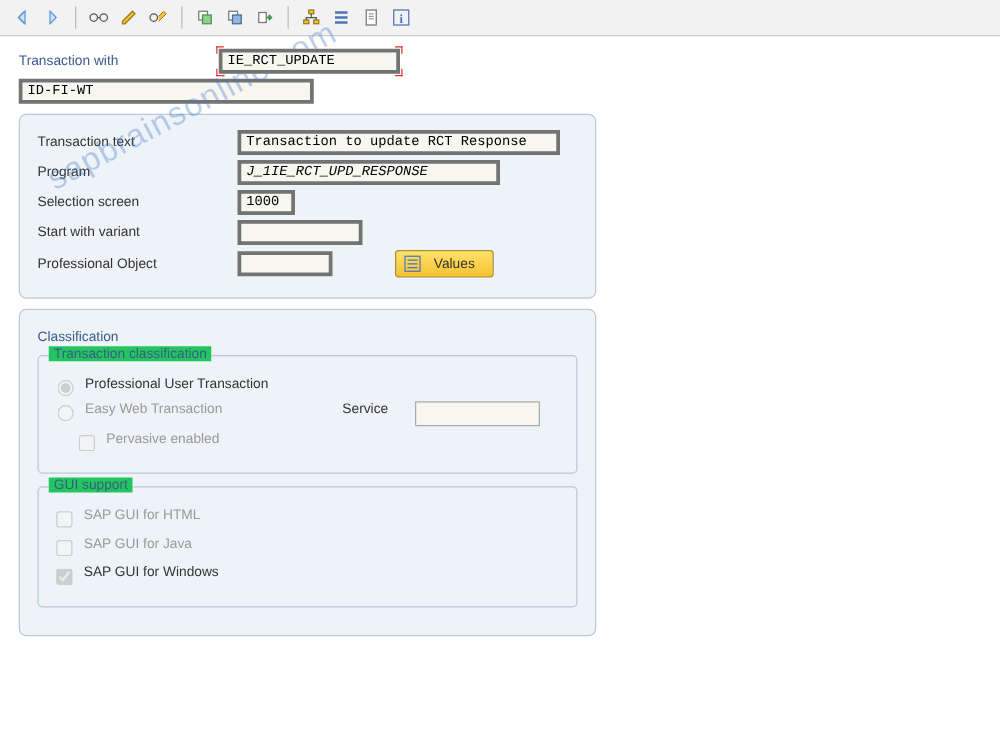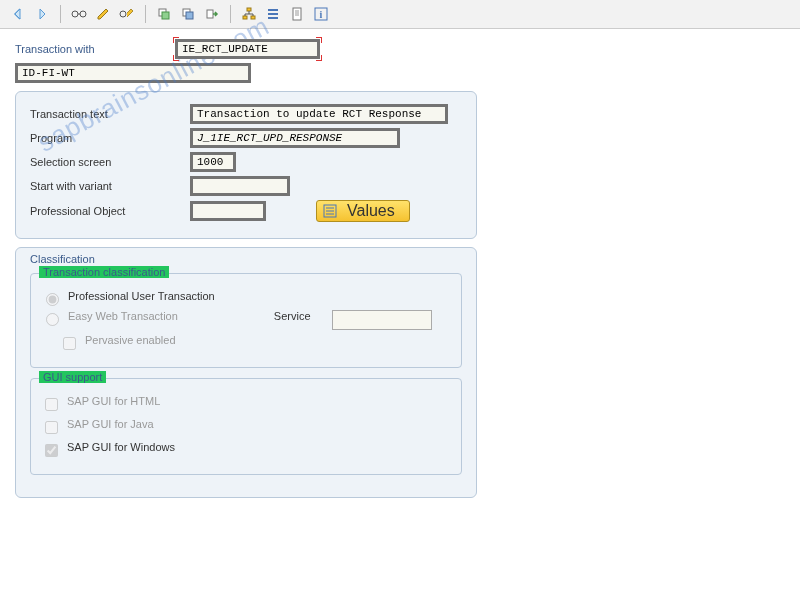--- a/index.html
+++ b/index.html
@@ -106,21 +106,21 @@
   .radio-row .svc-label { margin-left: 90px; color: #333; }
   .radio-row input[type="text"] { width: 100px; height: 20px; border: 1px solid #aaa; background: #f7f7f0; margin-left: 15px; }
   .values-btn {
     display: inline-flex;
     align-items: center;
     gap: 10px;
     background: linear-gradient(#ffe26b, #f5c230);
     border: 1px solid #b18f1e;
     border-radius: 3px;
     padding: 2px 14px 2px 6px;
-    font-size: 16px;
+    font-size: 11px;
     color: #333;
     cursor: pointer;
     height: 22px;
   }
   .values-btn svg { width: 14px; height: 14px; }
   .indent { padding-left: 18px; }
   .watermark {
     position: absolute;
     top: 40px;
     left: 25px;
@@ -257,21 +257,21 @@
             <rect x="1" y="1" width="12" height="12" fill="none" stroke="#4a76b8"></rect>
             <line x1="3" y1="4" x2="11" y2="4" stroke="#4a76b8"></line>
             <line x1="3" y1="7" x2="11" y2="7" stroke="#4a76b8"></line>
             <line x1="3" y1="10" x2="11" y2="10" stroke="#4a76b8"></line>
           </svg>
         <span>Values</span>
       </button>
     </div>
   </div>
 
-  <div class="panel" style="padding-top:5px;">
+  <div class="panel" style="padding-top:16px;">
     <div style="color:#3a5a8a; margin-bottom:8px;">Classification</div>
 
     <div class="group">
       <div class="group-title">Transaction classification</div>
       <div class="group-inner">
         <div class="radio-row active">
           <input type="radio" checked="" disabled="" style="">
           <span>Professional User Transaction</span>
         </div>
         <div class="radio-row">

